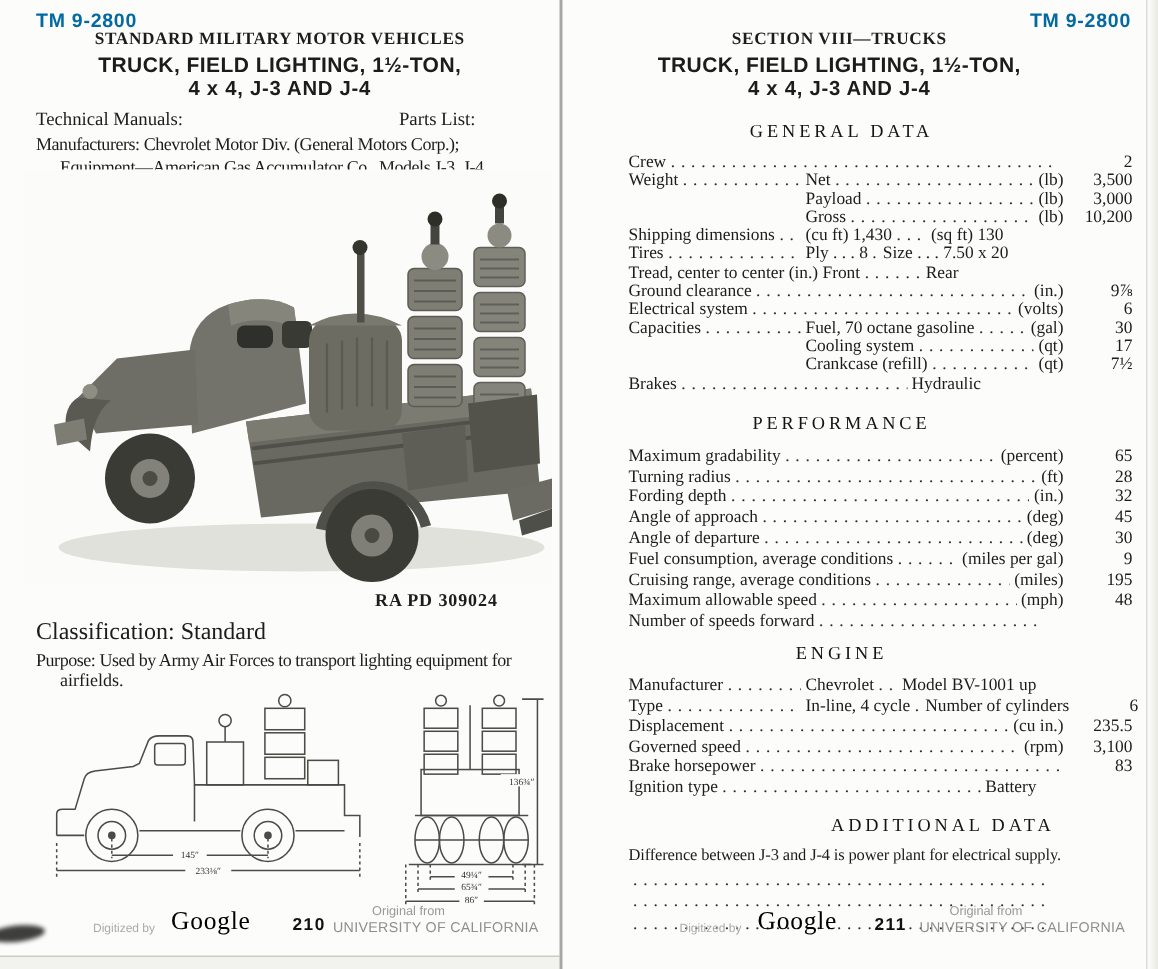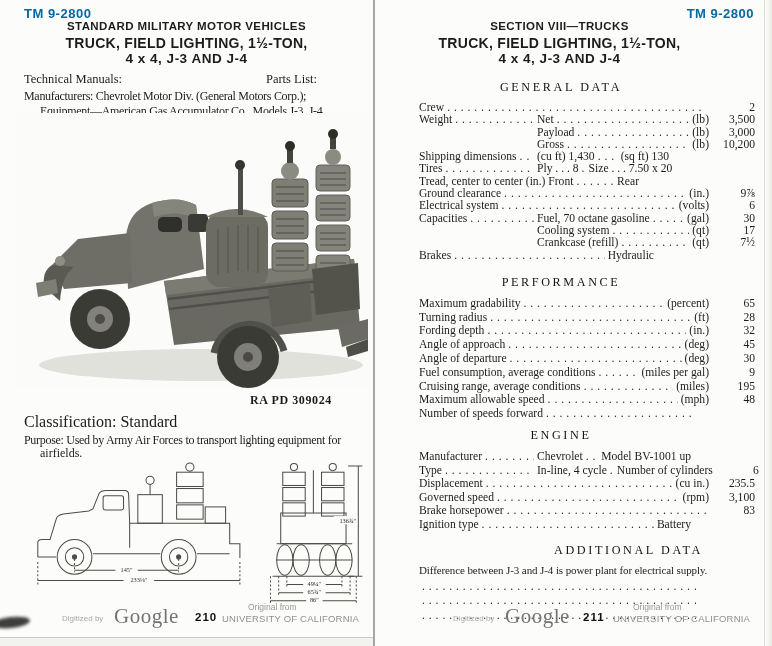--- a/index.html
+++ b/index.html
@@ -10,21 +10,21 @@
   #rightpage{left:375px;width:397px;}
   .gutter{position:absolute;top:0;bottom:0;left:373px;width:2px;background:#a8a8a2;}
   .rightedge{position:absolute;top:0;bottom:0;right:0;width:7px;
              background:linear-gradient(to right,#fdfdfc,#e9e9e4);border-left:1px solid #ddddd7;}
 
   .docnum{position:absolute;top:6px;font-family:"Liberation Sans",sans-serif;
           font-weight:700;font-size:13px;letter-spacing:.5px;color:#0369a1;}
   #leftpage .docnum{left:24px;}
   #rightpage .docnum{right:18px;}
 
-  .series{margin-top:20px;text-align:center;font-family:Liberation Sans, sans-serif;
+  .series{margin-top:20px;text-align:center;font-family:Liberation Serif, serif;
           font-weight:700;font-size:11.5px;letter-spacing:.4px;}
   .title1{margin-top:3px;text-align:center;font-family:"Liberation Sans",sans-serif;
           font-weight:700;font-size:14px;letter-spacing:.3px;}
   .title2{text-align:center;font-family:"Liberation Sans",sans-serif;
           font-weight:700;font-size:13.5px;letter-spacing:.5px;}
   #rightpage .series,#rightpage .title1,#rightpage .title2{padding-right:28px;}
 
   .lpara{padding:0 24px;font-size:12px;letter-spacing:-.3px;white-space:nowrap;}
   .techrow{display:flex;justify-content:space-between;padding:0 56px 0 24px;margin-top:6px;
            font-size:12.5px;}
@@ -56,21 +56,21 @@
   .leader{flex:1 1 0;min-width:4px;overflow:hidden;white-space:nowrap;margin:0 3px;color:#2c2c26;}
   .leader::after{content:". . . . . . . . . . . . . . . . . . . . . . . . . . . . . . . . . . . . . . . . . . . . . . . . . . . . . . . . . . . . . . . . . . . . . . . . . . . .";letter-spacing:.5px;}
   .vcell{flex:0 0 auto;width:46px;text-align:right;white-space:nowrap;}
   .tailsp{flex:0 0 auto;}
   .addnote{margin-top:6px;font-size:11px;white-space:nowrap;letter-spacing:-.1px;}
   .dotrows{margin-top:4px;}
 
   
   .fitem{position:absolute;white-space:nowrap;}
   .wm-dig{font-family:"Liberation Sans",sans-serif;font-size:8px;color:#aaaaa6;}
-  .wm-goog{font-family:"Liberation Serif",serif;font-size:21px;color:#737373;letter-spacing:.5px;}
+  .wm-goog{font-family:"Liberation Serif",serif;font-size:17px;color:#000000;letter-spacing:.5px;}
   .pgnum{font-family:"Liberation Sans",sans-serif;font-weight:700;font-size:11.5px;letter-spacing:1px;color:#111;}
   .wm-orig{font-family:"Liberation Sans",sans-serif;font-size:8.5px;color:#989893;}
   .wm-univ{font-family:"Liberation Sans",sans-serif;font-size:9.5px;color:#90908b;letter-spacing:.2px;}
 
   .lbottomline{position:absolute;left:0;top:637px;width:373px;height:1px;background:#ccccc6;}
   .lbottomband{position:absolute;left:0;top:638px;width:373px;height:8px;background:#f2f2ee;}
   .smudge{position:absolute;left:-8px;top:617px;width:38px;height:11px;background:#1e1e1b;
           border-radius:50%;filter:blur(1.5px);opacity:.85;transform:rotate(-6deg);}
 </style>
 </head>

